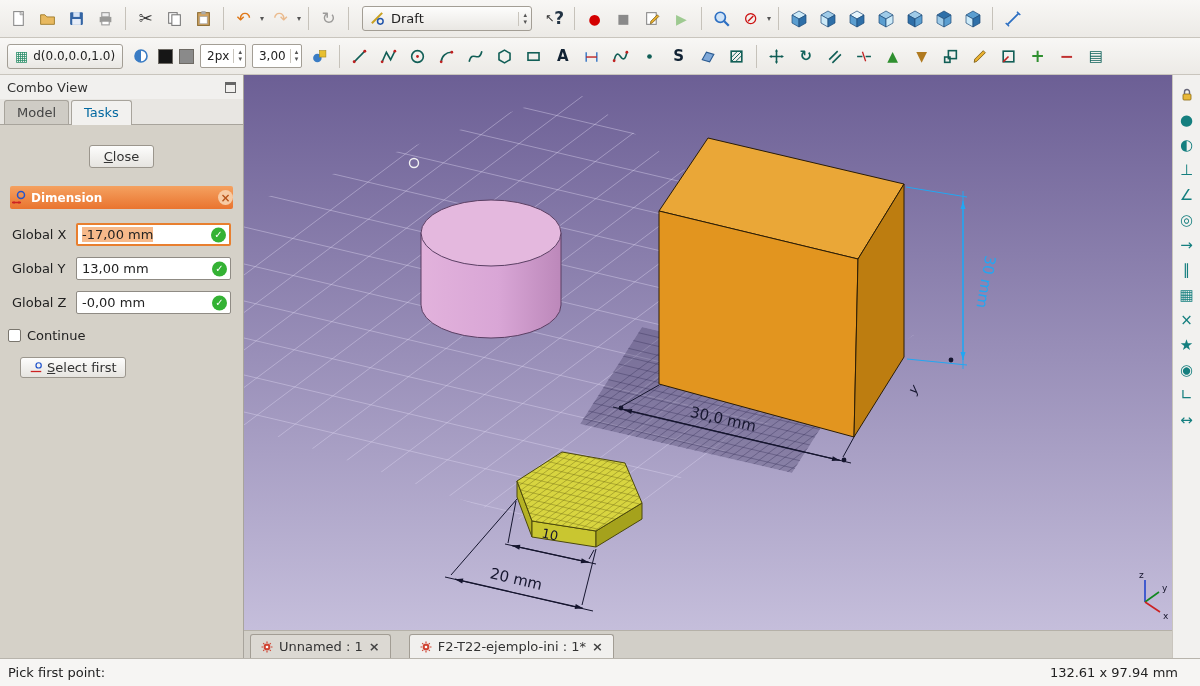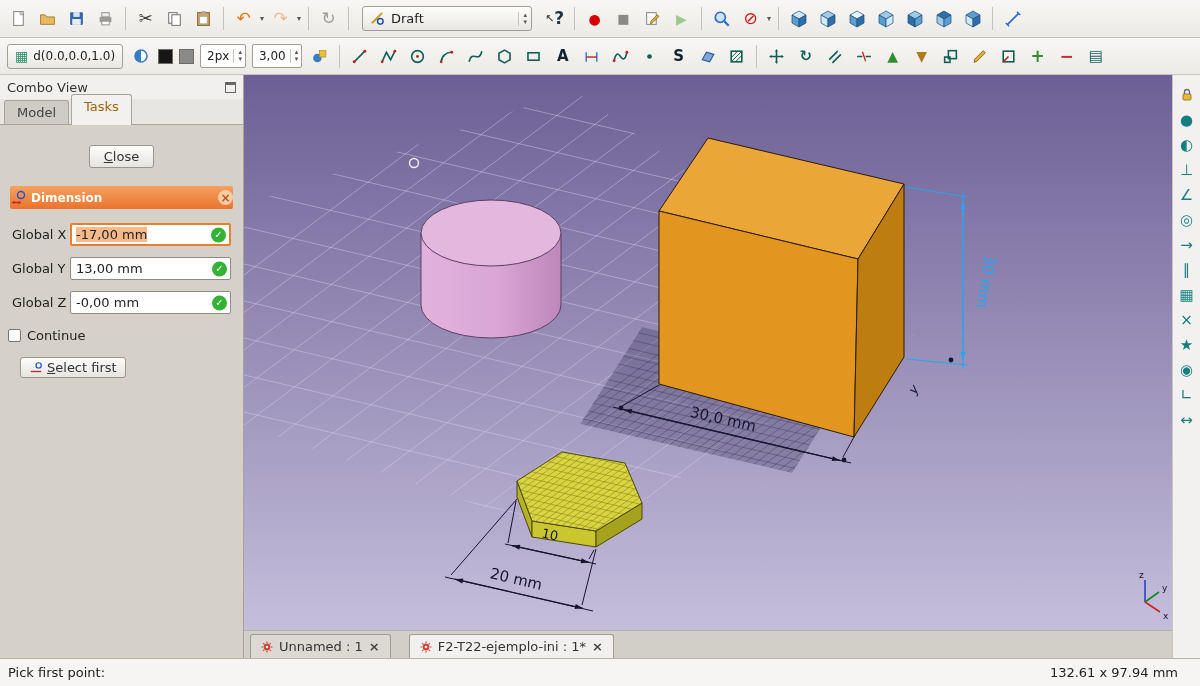--- a/index.html
+++ b/index.html
@@ -25,30 +25,30 @@
 .swatch{width:15px;height:15px;border:1px solid #6e6a64;margin:0 3px;flex-shrink:0}
 .sw-black{background:#161616}.sw-gray{background:#8a8a8a}
 .combo2{display:inline-flex;align-items:center;height:24px;border:1px solid #a39e95;border-radius:2px;background:#fff;padding:0 3px 0 6px;margin:0 3px;font-size:12px;gap:4px;flex-shrink:0}
 
 .main{display:flex;height:583px;flex-shrink:0}
 .combo{width:244px;background:#d5d1c8;border-right:1px solid #a8a49c;display:flex;flex-direction:column;flex-shrink:0}
 .cv-title{height:24px;background:#f1f0ee;display:flex;align-items:center;padding:0 7px;font-size:13px;color:#333}
 .dock{margin-left:auto;width:11px;height:11px;border:1px solid #666;border-top:3px solid #666}
 .cv-tabs{height:26px;background:#e8e6e2;display:flex;align-items:flex-end;padding-left:4px;border-bottom:1px solid #a8a49c}
 .cvtab{padding:4px 12px 4px;font-size:13px;border:1px solid #a8a49c;border-bottom:none;border-radius:3px 3px 0 0;background:#cfccc5;color:#444;margin-right:2px}
-.cvtab.active{background:#f2f1ef;color:#a16207;position:relative;top:1px;padding-bottom:11px}
+.cvtab.active{background:#f2f1ef;color:#0369a1;position:relative;top:1px;padding-bottom:5px}
 .cv-body{flex:1;padding-top:20px}
 .btn{display:block;border:1px solid #9b968d;border-radius:3px;background:linear-gradient(#fdfdfc,#e6e4e0);padding:3px 14px;font-size:13px;color:#333;font-family:inherit}
 .close-row .btn{margin:0 auto}
 .btnlabel{display:block}
 .btnlabel::first-letter{text-decoration:underline}
 .dimhdr{height:23px;margin:18px 10px 14px;background:linear-gradient(#f5a160,#e9742f);border-radius:2px;display:flex;align-items:center;padding:0 0;gap:5px}
 .dimtitle{color:#fff;font-weight:bold;font-size:12px}
 .collapse{margin-left:auto;width:15px;height:15px;border-radius:50%;background:#f7cba4;color:#b7551c;font-weight:bold;font-size:12px;display:flex;align-items:center;justify-content:center;line-height:1}
-.frow{display:flex;align-items:center;margin:0 12px 11px;gap:0}
+.frow{display:flex;align-items:center;margin:0 12px 11px;gap:6px}
 .flabel{width:58px;font-size:13px;color:#222;flex-shrink:0}
 .finput{position:relative;flex:1;height:23px;background:#fff;border:1px solid #8f8b84;border-radius:2px;display:flex;align-items:center;padding:0 20px 0 5px;font-size:13px}
 .finput.focused{border:2px solid #e87f2f;padding:0 19px 0 4px}
 .fval{white-space:nowrap}
 .fval.sel{background:#f6b98a}
 .okck{position:absolute;right:3px;top:50%;transform:translateY(-50%);width:15px;height:15px;border-radius:50%;background:#34b234;color:#fff;font-size:10px;display:flex;align-items:center;justify-content:center;line-height:1}
 .cont{display:flex;align-items:center;gap:6px;margin:14px 0 0 8px;font-size:13px}
 .cb{width:13px;height:13px;background:#fff;border:1px solid #7a766e;border-radius:2px}
 .btn.se{display:inline-flex;align-items:center;gap:4px;margin:14px 0 0 20px;padding:2px 8px}
 

